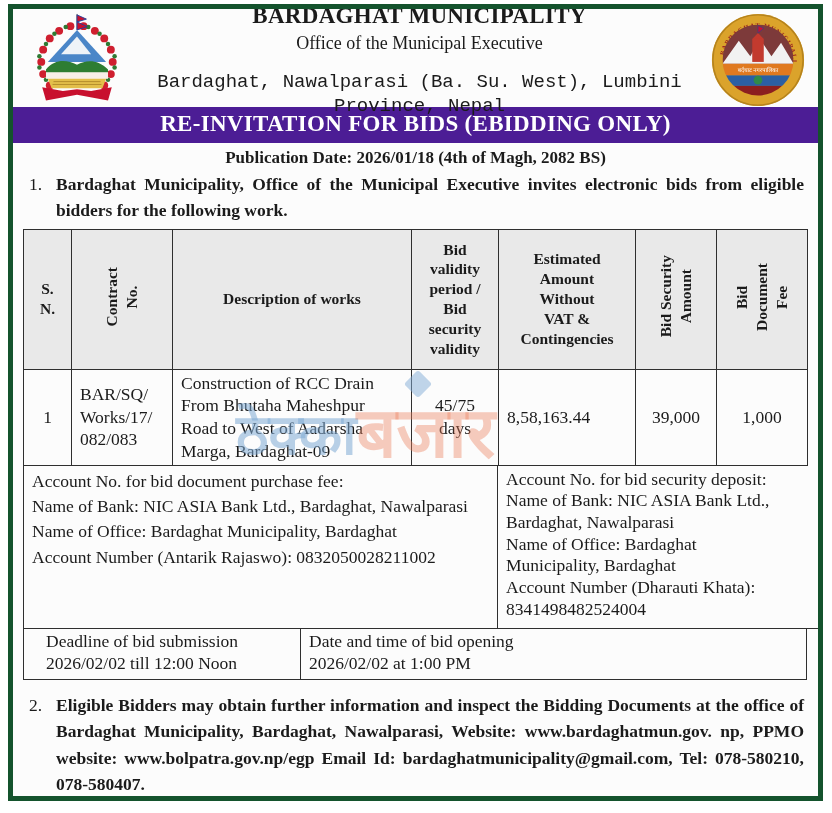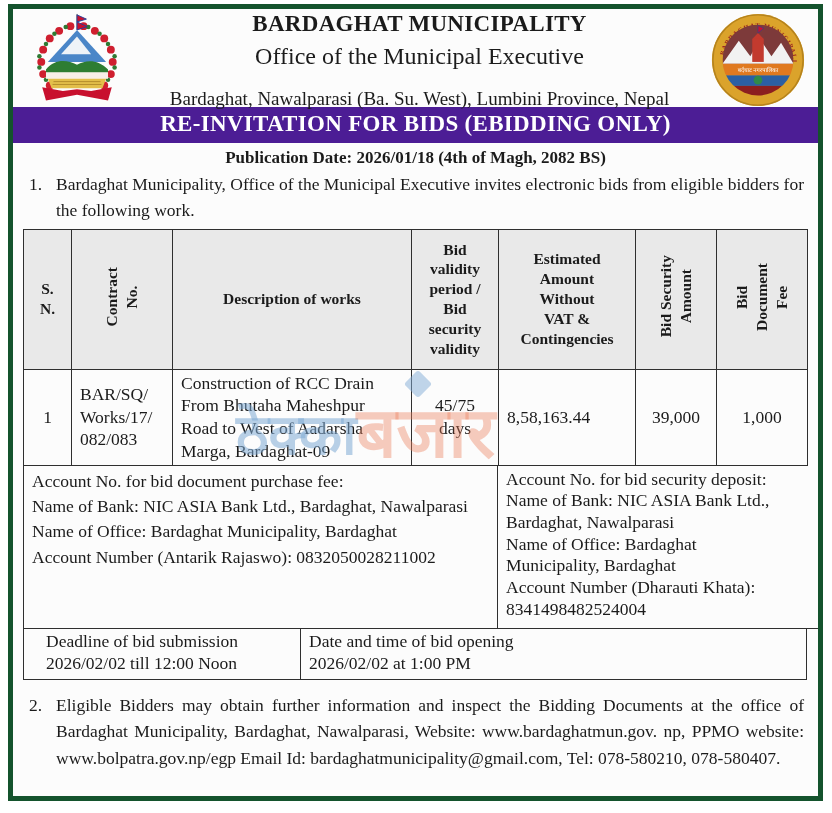--- a/index.html
+++ b/index.html
@@ -9,30 +9,30 @@
   }
   .frame{
     position:absolute;left:8px;top:4px;width:815px;height:797px;
     box-sizing:border-box;border:5px solid #14532d;background:#fcfcfc;overflow:hidden;
   }
   
   .header{display:flex;align-items:center;padding:4px 12px 0 12px;height:94px;}
   .logo{flex:none;display:flex;align-items:center;justify-content:center;}
   .header-text{flex:1;text-align:center;line-height:1.25;}
   .h-title{font-size:23px;font-weight:bold;letter-spacing:.3px;}
-  .h-sub{font-size:24px;margin-top:2px;}
-  .h-addr{font-size:19px;margin-top:16px;}
+  .h-sub{font-size:18px;margin-top:2px;}
+  .h-addr{font-size:19px;margin-top:16px;font-family:Liberation Mono, monospace;}
   
   .banner{background:#4c1d95;color:#ffffff;font-weight:bold;font-size:23px;
     text-align:center;padding:4px 0 6px;letter-spacing:.3px;}
   .pubdate{text-align:center;font-weight:bold;font-size:17px;margin-top:5px;}
   
   .para{display:flex;padding:0 14px 0 16px;font-size:17.5px;line-height:1.5;margin-top:3px;}
   .para .num{width:27px;flex:none;}
-  .para .ptext{flex:1;text-align:justify;}
+  .para .ptext{flex:1;text-align:justify;font-weight:bold;}
   
   .tablewrap{margin:5px 10px 0 10px;}
   table{border-collapse:collapse;width:784px;table-layout:fixed;}
   th,td{border:1.5px solid #2f2f2f;box-sizing:border-box;}
   thead th{background:#e9e9e9;font-size:15.5px;font-weight:bold;height:140px;
     text-align:center;vertical-align:middle;line-height:1.28;white-space:pre-line;padding:2px;}
   .vert{writing-mode:vertical-rl;transform:rotate(180deg);white-space:pre-line;
     display:inline-block;line-height:1.3;}
   tbody td{height:94px;font-size:17.5px;vertical-align:middle;line-height:1.3;}
   td.center{text-align:center;white-space:pre-line;}

